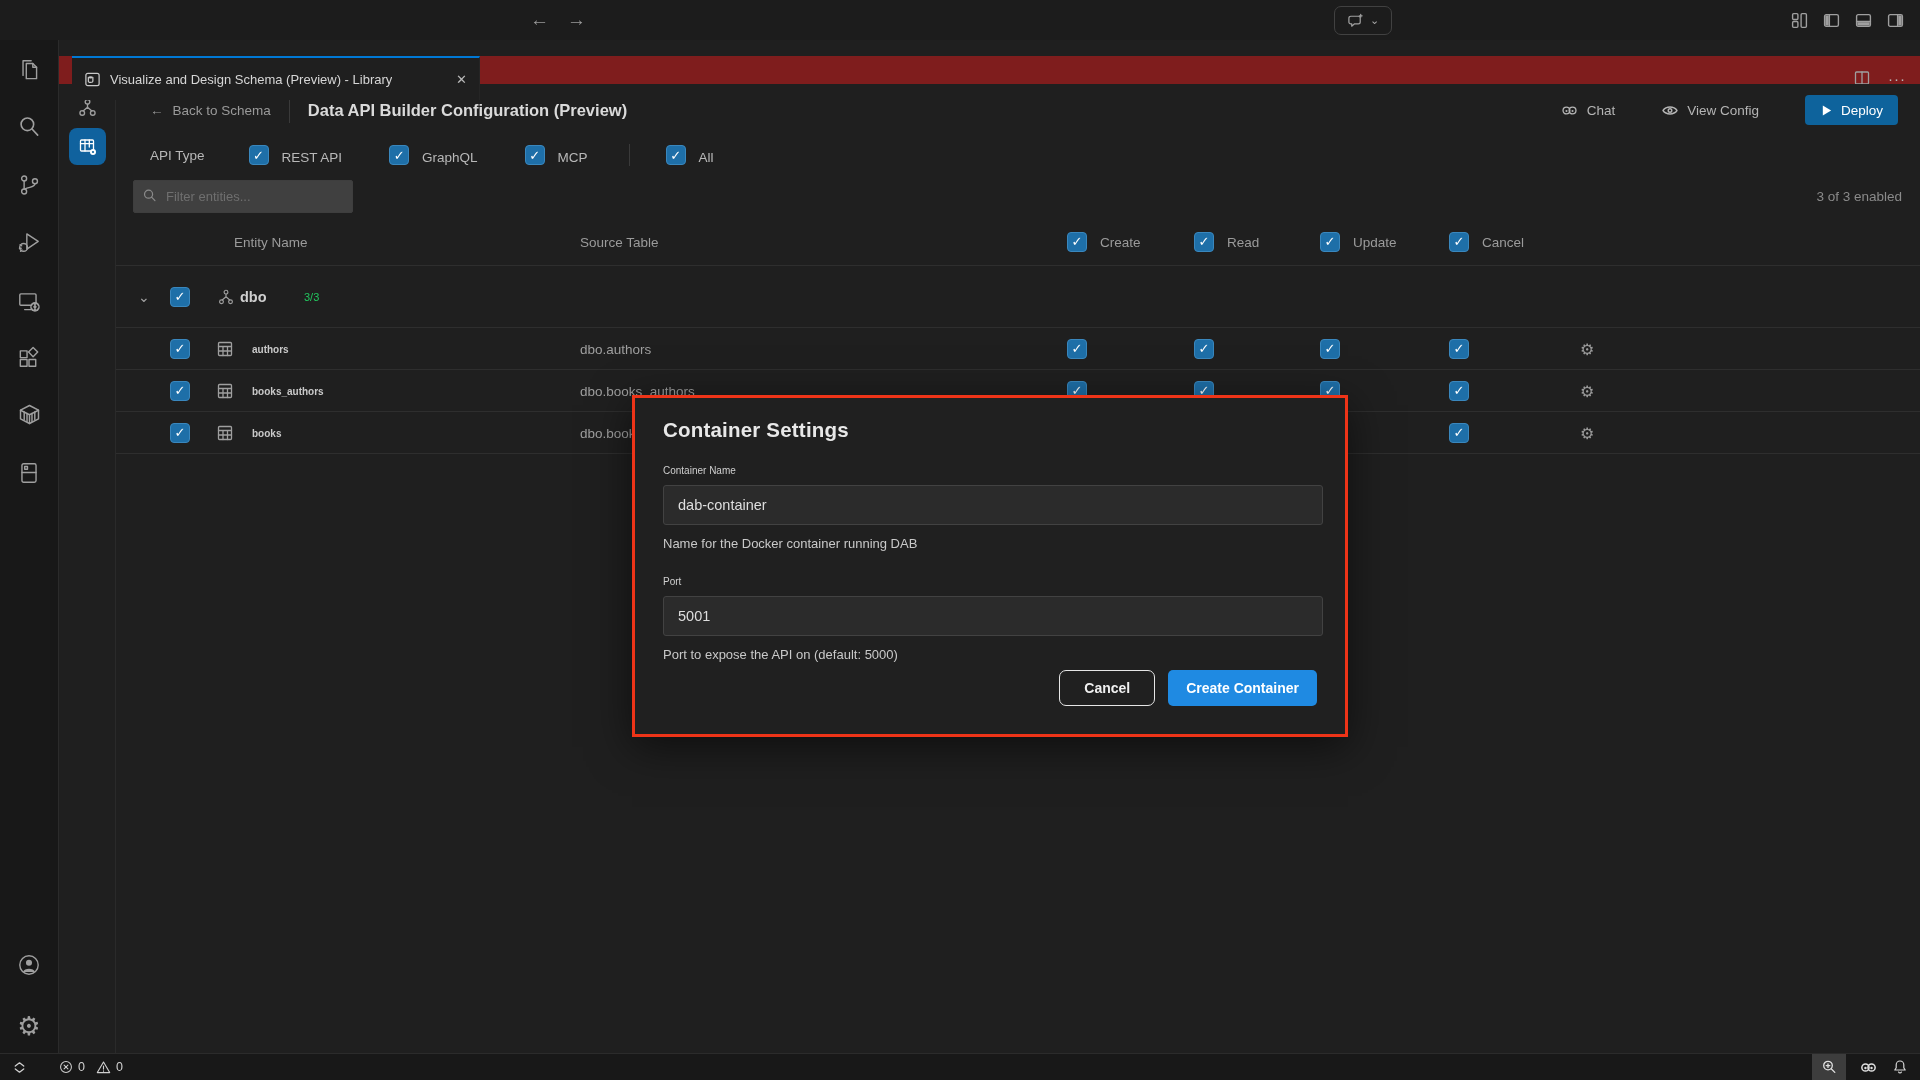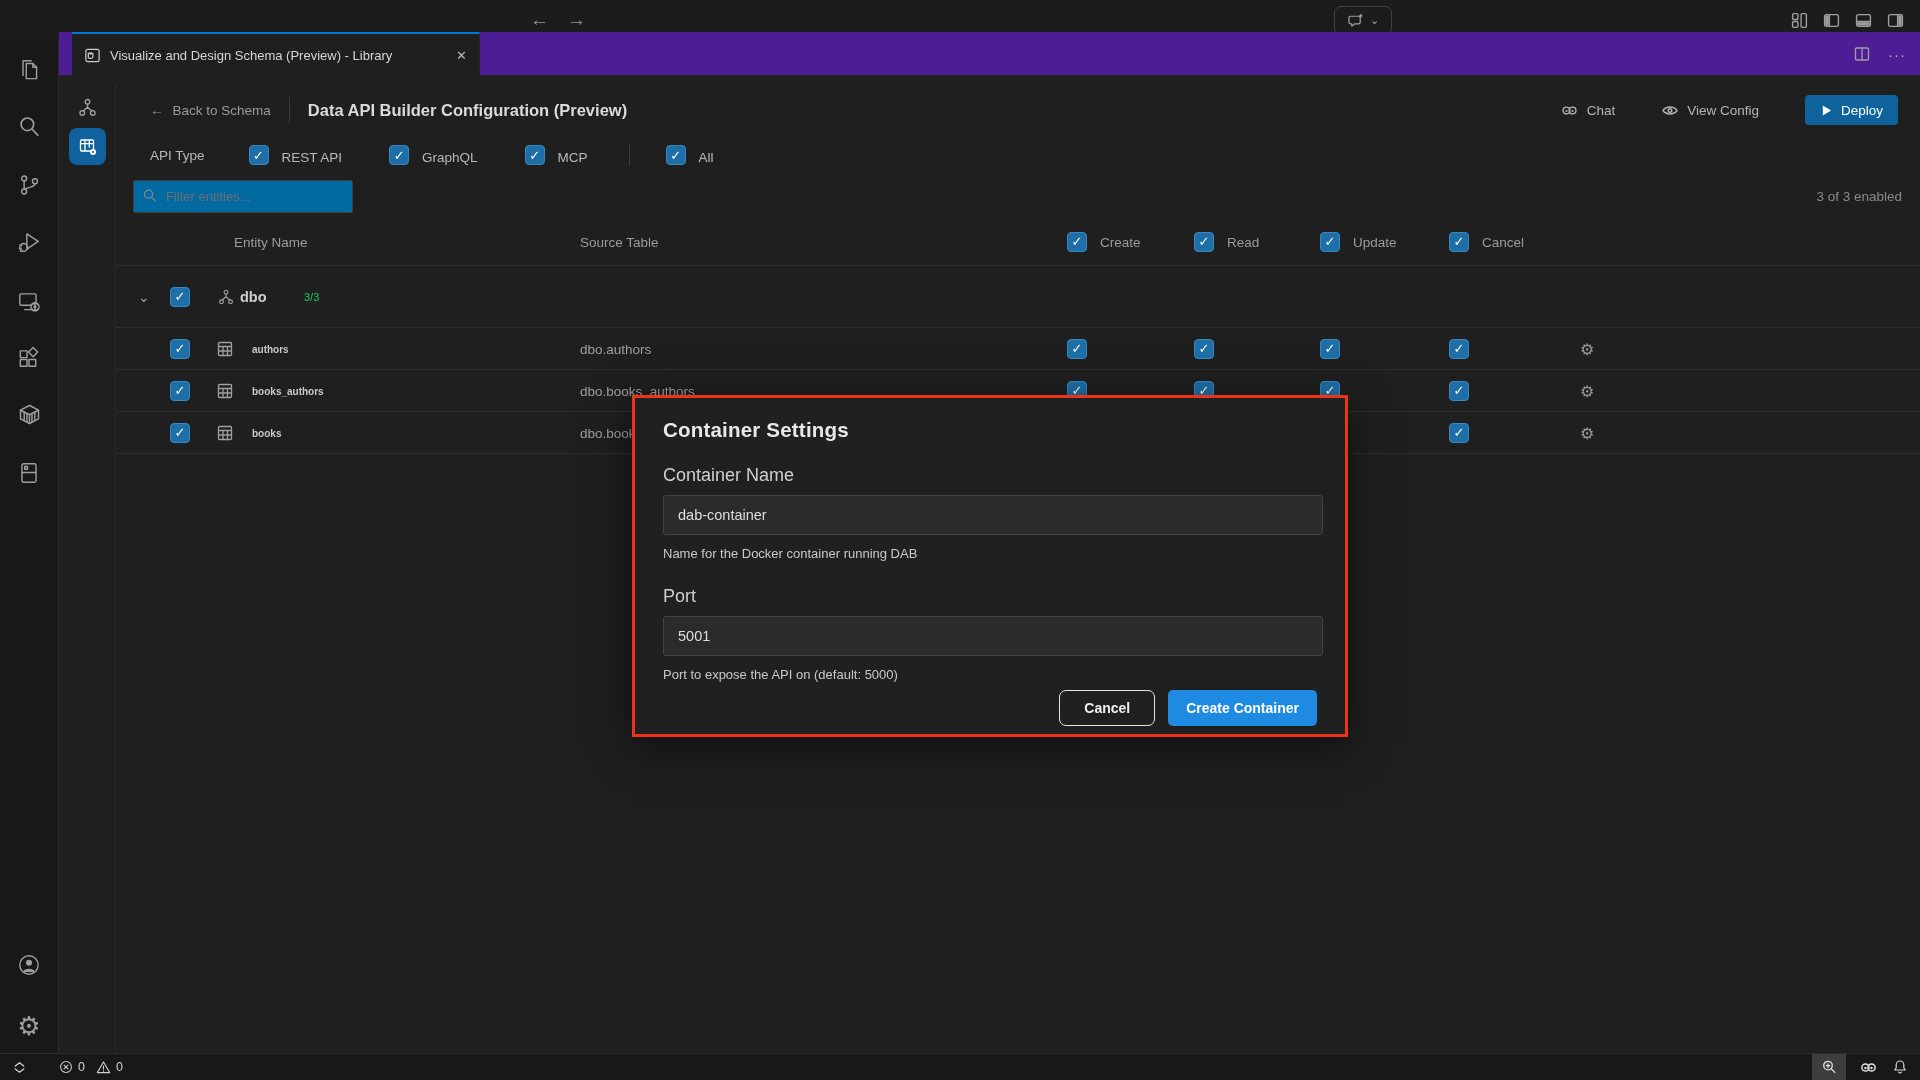--- a/index.html
+++ b/index.html
@@ -17,21 +17,21 @@
   .chat-dd { position:absolute; left:1334px; top:6px; width:58px; height:29px; border:1px solid #414141; border-radius:7px; display:flex; align-items:center; justify-content:center; gap:6px; color:#b4b4b4; }
   .chat-dd .chev { font-size:11px; color:#a8a8a8; }
   .win-icons { position:absolute; right:16px; top:0; height:40px; display:flex; align-items:center; gap:15px; }
 
   
   .abar { position:absolute; left:0; top:40px; width:59px; height:1013px; background:#181818; border-right:1px solid #2b2b2b; }
   .ab-btn { position:absolute; left:0; width:58px; height:48px; display:flex; align-items:center; justify-content:center; background:none; border:none; cursor:pointer; }
   .glyph { color:#9f9f9f; }
 
   
-  .tabbar { position:absolute; left:59px; top:32px; width:1861px; height:44px; background:#4c1d95; border-bottom:1px solid #252525;text-decoration:underline; }
+  .tabbar { position:absolute; left:59px; top:56px; width:1861px; height:44px; background:#7f1d1d; border-bottom:1px solid #252525;text-decoration:underline; }
   .tab { position:absolute; left:13px; top:0; width:408px; height:44px; background:#1f1f1f; border-top:2px solid var(--accent,#0078d4); border-right:1px solid #252525; display:flex; align-items:center; padding:0 12px; gap:9px; z-index:2; }
   .tab-label { font-size:13px; color:#d6d6d6; white-space:nowrap; overflow:hidden; }
   .tab-close { margin-left:auto; font-size:13px; color:#b9b9b9; cursor:pointer; }
   .tabbar-actions { position:absolute; right:14px; top:0; height:44px; display:flex; align-items:center; gap:18px; color:#b9b9b9; }
 
   
   .content { position:absolute; left:59px; top:84px; width:1861px; height:969px; background:#1f1f1f; }
   .iconstrip { position:absolute; left:0; top:0; width:57px; height:100%; border-right:1px solid #2a2a2a; }
   .strip-schema { position:absolute; left:18px; top:13px; }
   .strip-active { position:absolute; left:10px; top:44px; width:37px; height:37px; background:#10629e; border-radius:8px; display:flex; align-items:center; justify-content:center; }
@@ -49,21 +49,21 @@
   .api-row { height:38px; display:flex; align-items:center; padding-left:34px; font-size:13.5px; color:#b8b8b8;gap:16px; }
   .api-label { margin-right:28px; }
   .api-opt { display:flex; align-items:flex-end; gap:13px; margin-right:31px; }
   .api-divider { width:1px; height:22px; background:#3a3a3a; margin:0 20px 0 -6px; }
 
   .cb { width:20px; height:20px; background:var(--checkbox-blue,#1e6fa8); border:1px solid #3a87bd; border-radius:4px; display:inline-flex; align-items:center; justify-content:center; cursor:pointer; flex:none; }
   .cb::after { content:"✓"; color:#fff; font-size:13px; line-height:1; }
 
   .filter-row { height:44px; display:flex; align-items:center; padding:0 18px 0 17px; }
   .filter-input-wrap { position:relative; width:220px; height:33px; }
-  .filter-input { width:100%; height:100%; background:#0369a1; border:1px solid #3e3e3e; border-radius:2px; color:#bbb; font-size:13px; padding:0 8px 0 32px; font-family:inherit; outline:none; }
+  .filter-input { width:100%; height:100%; background:#404040; border:1px solid #3e3e3e; border-radius:2px; color:#bbb; font-size:13px; padding:0 8px 0 32px; font-family:inherit; outline:none; }
   .filter-input::placeholder { color:#6f6f6f; }
   .filter-search-ic { position:absolute; left:9px; top:8px; }
   .enabled-summary { margin-left:auto; color:#8a8a8a; font-size:13.5px; }
 
   .t-row { position:relative; border-bottom:1px solid #2e2e2e; }
   .t-row > * { position:absolute; top:50%; transform:translateY(-50%); }
   .t-header { height:48px; color:#9b9b9b; font-size:13.5px; }
   .group-row { height:62px; }
   .entity-row { height:42px; }
   .c-nameh { left:118px; } .c-src { left:464px; }
@@ -76,21 +76,21 @@
   .c-cb { left:54px; }
   .c-icon { left:101px; }
   .c-gname { left:124px; font-weight:bold; font-size:14.5px; color:#cfcfcf; }
   .c-count { left:188px; color:#22c55e; font-size:11px; }
   .c-ename { left:136px; font-weight:bold; font-size:10px; color:#c9c9c9; }
   .src-text { color:#9f9f9f; font-size:13.5px; }
 
   
   .modal { position:absolute; left:632px; top:395px; width:716px; height:342px; background:#202020; border:3px solid var(--modal-border,#ee3418); box-shadow:0 10px 40px rgba(0,0,0,.55); padding:20px 28px 0 28px; z-index:10; }
   .modal h2 { font-size:20.5px; font-weight:bold; color:#e8e8e8; letter-spacing:.2px; }
-  .m-label { margin-top:23px; font-size:18px; color:#cfcfcf; }
+  .m-label { margin-top:23px; font-size:10px; color:#cfcfcf; }
   .m-label-2 { margin-top:25px; }
   .m-input { margin-top:9px; width:660px; height:40px; background:#2b2b2b; border:1px solid #424242; border-radius:3px; color:#dedede; font-size:14.5px; padding:0 14px; font-family:inherit; outline:none; display:block; }
   .m-help { margin-top:11px; font-size:13px; color:#c9c9c9; }
   .m-btns { margin-top:8px; display:flex; justify-content:flex-end; gap:13px; }
   .btn-cancel { height:36px; padding:0 24px; background:transparent; border:1.5px solid #e6e6e6; border-radius:7px; color:#f0f0f0; font-size:14px; font-weight:bold; cursor:pointer; font-family:inherit; }
   .btn-primary { height:36px; padding:0 18px; background:var(--primary-button,#1f8ae2); border:none; border-radius:5px; color:#fff; font-size:14px; font-weight:bold; cursor:pointer; font-family:inherit; }
 
   
   .statusbar { position:absolute; left:0; bottom:0; width:1920px; height:27px; background:#181818; border-top:1px solid #2b2b2b; display:flex; align-items:center; font-size:12.5px; color:#cfcfcf; }
   .sb-left { display:flex; align-items:center; gap:0; }

